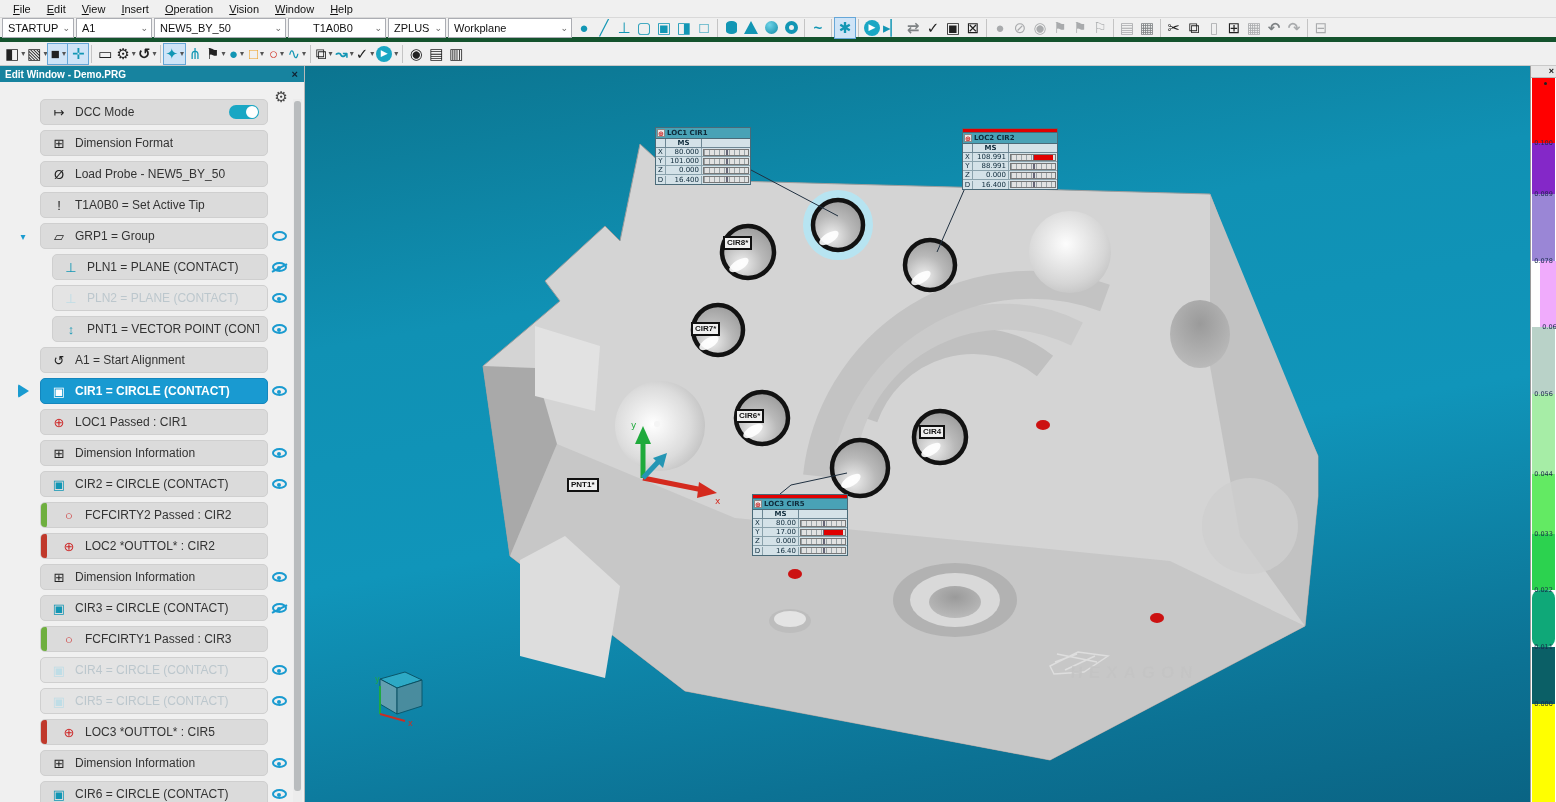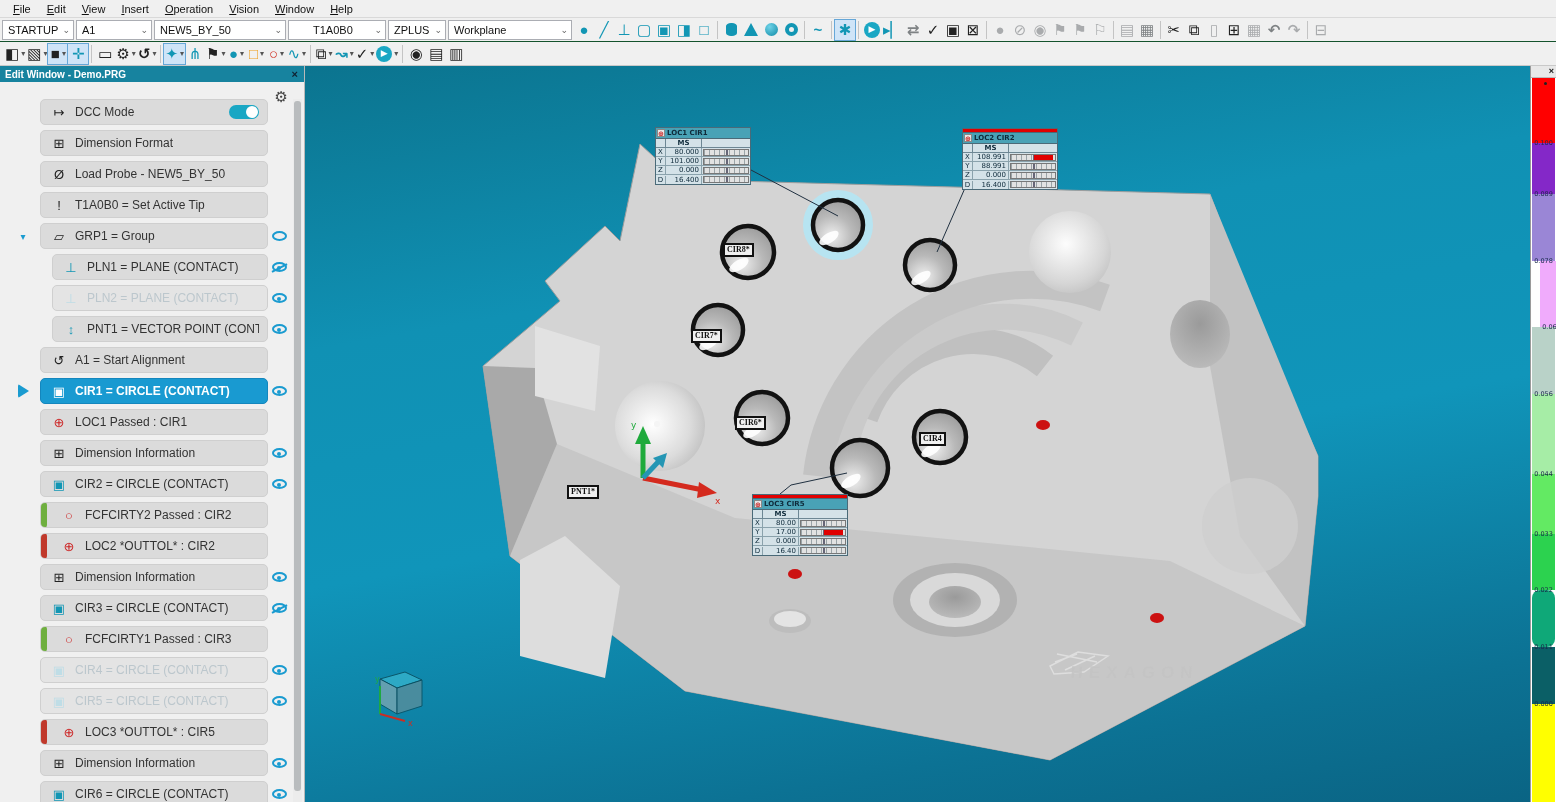--- a/index.html
+++ b/index.html
@@ -7,21 +7,21 @@
     font-family:"Liberation Sans","DejaVu Sans",sans-serif; background:#f0f0f0; }
 
   
   #menubar { height:18px; background:#f0f0f0; border-bottom:1px solid #d9d9d9;
     display:flex; align-items:center; padding-left:6px; gap:2px; }
   .menu-item { font-size:11px; color:#111; padding:1px 7px; cursor:default; }
   .menu-item:first-letter { text-decoration:underline; }
 
   
   #toolbar1 { height:24px; display:flex; align-items:center; background:#f0f0f0;
-    border-bottom:1px solid #14532d; padding-left:2px; }
+    border-bottom:5px solid #14532d; padding-left:2px; }
   #toolbar2 { height:24px; display:flex; align-items:center; background:#f0f0f0;
     border-bottom:1px solid #c9c9c9; padding-left:4px; }
   .combo { height:20px; background:#fff; border:1px solid #abadb3; display:flex;
     align-items:center; justify-content:space-between; font-size:11px; color:#111;
     padding:0 3px 0 5px; margin-right:2px; }
   .combo .caret { color:#666; font-size:9px; margin-left:4px; }
   .tsep { width:1px; height:18px; background:#c4c4c4; margin:0 3px; flex:none; }
   .ticon { height:20px; min-width:20px; display:flex; align-items:center; justify-content:center;
     font-size:15px; line-height:1; color:#222; padding:0 1px; position:relative; flex:none; }
   .ticon.teal { color:#1296b4; }
@@ -82,21 +82,21 @@
   .marker { width:0; height:0; border-top:7px solid transparent; border-bottom:7px solid transparent;
     border-left:11px solid #1a9bd0; border-radius:2px; }
   #sb-scroll { position:absolute; top:33px; right:2px; width:9px; bottom:0; background:#ececec; }
   #sb-thumb { position:absolute; top:2px; left:1px; width:7px; height:690px; background:#b9bcbe; border-radius:3px; }
 
   
   #viewport { position:relative; flex:1; overflow:hidden;
     background:linear-gradient(170deg,#0b748f 0%,#1091b4 30%,#1095ba 55%,#0c7294 85%,#0a6484 100%); }
   #scene { position:absolute; inset:0; }
   .vtag { position:absolute; background:#f0f0f0; border:2px solid #111; color:#111;
-    font-size:8px; font-weight:bold; padding:0 2px; line-height:10px; font-family:Liberation Serif, serif;margin-top:7px; }
+    font-size:8px; font-weight:bold; padding:0 2px; line-height:10px; font-family:Liberation Sans, sans-serif; }
 
   
   .mtable { position:absolute; width:96px; background:#d4e2e8; border:1px solid #4a6a78;
     font-size:7px; color:#0e2a3a; font-family:"DejaVu Sans",sans-serif; }
   .mtable .alarm { height:4px; background:#e00000; border-bottom:1px solid #4a6a78; }
   .mtable .thead { height:11px; background:#49a2b6; display:flex; align-items:center; gap:2px;
     border-bottom:1px solid #4a6a78; padding-left:1px; font-weight:bold; }
   .mtable .thead .ticn { width:8px; height:8px; background:#e8e8e8; color:#cc2222; font-size:7px;
     line-height:8px; text-align:center; border:1px solid #888; }
   .mtable .tsub { height:9px; display:flex; border-bottom:1px solid #6d8794; }

